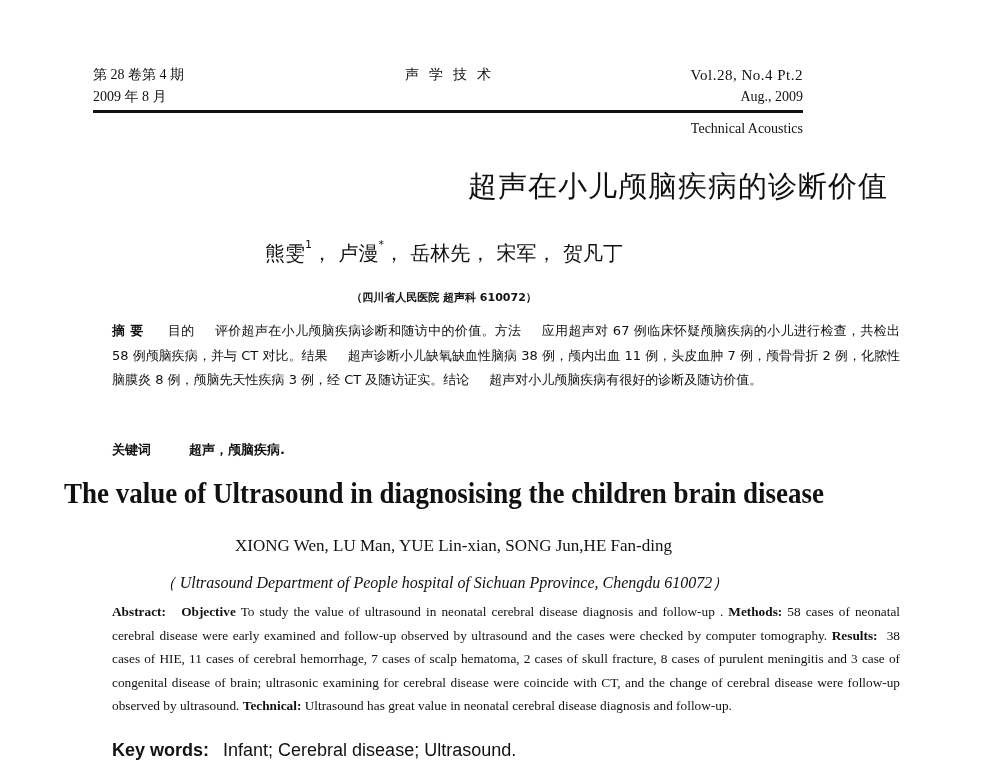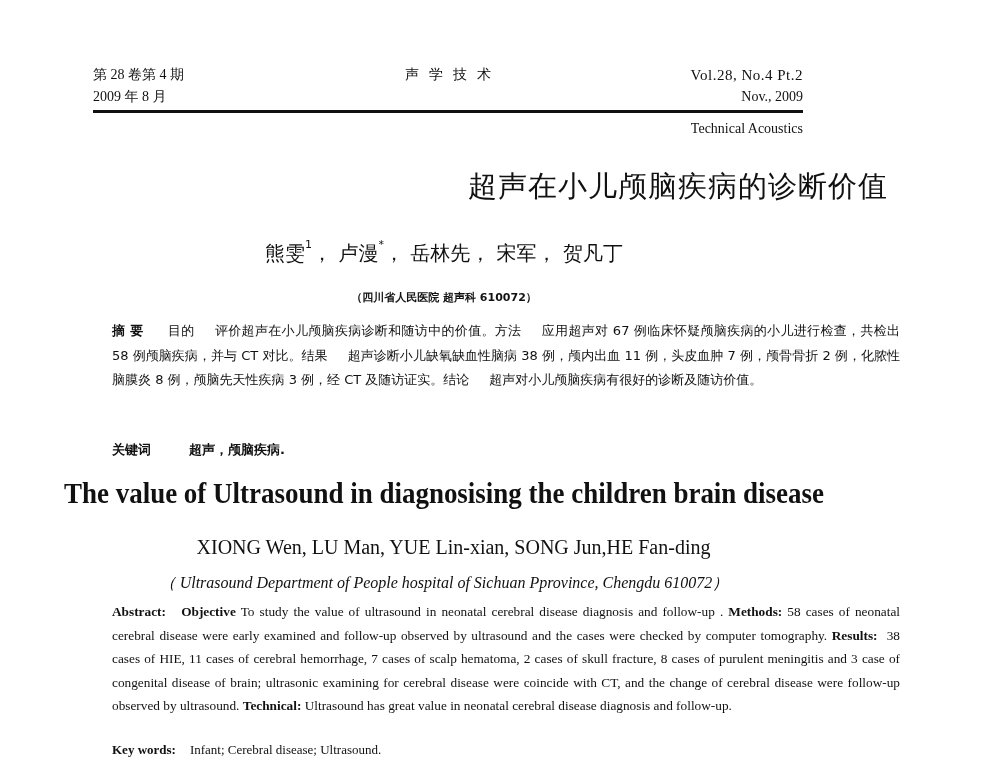--- a/index.html
+++ b/index.html
@@ -23,40 +23,40 @@
   .cn-affil { position: absolute; left: 0; right: 0; top: 290px; text-align: center; font-family: "DejaVu Sans", sans-serif; font-size: 11px; font-weight: bold; }
 
   .cn-abstract { position: absolute; left: 112px; width: 788px; top: 319px; font-family: "DejaVu Sans", sans-serif; font-size: 13px; line-height: 24.5px; text-align: justify; }
   .cn-abstract .lbl { font-weight: bold; }
   .cn-abstract .gap { display: inline-block; width: 20px; }
   .cn-kw { position: absolute; left: 112px; top: 440px; font-family: "DejaVu Sans", sans-serif; font-size: 13px; line-height: 20px; }
   .cn-kw .lbl { font-weight: bold; margin-right: 18px; margin-top: 44px; }
   .cn-kw .val { font-weight: bold; margin-left: 20px; }
 
   .en-title { position: absolute; left: 0; right: 0; top: 477px; text-align: center; font-family: "Liberation Serif", "DejaVu Serif", serif; font-size: 29px; font-weight: bold; transform: scaleX(0.93); transform-origin: center; }
-  .en-authors { position: absolute; left: 0; right: 0; top: 536px; text-align: center; font-family: "Liberation Serif", "DejaVu Serif", serif; font-size: 20px; margin-left: 19px; }
+  .en-authors { position: absolute; left: 0; right: 0; top: 536px; text-align: center; font-family: "Liberation Serif", "DejaVu Serif", serif; font-size: 17px; margin-left: 19px; }
   .en-affil { position: absolute; left: 0; right: 0; top: 573px; text-align: center; font-family: "Liberation Serif", "DejaVu Serif", serif; font-size: 16px; font-style: italic; }
 
   .en-abstract { position: absolute; left: 112px; width: 788px; top: 600px; font-family: "Liberation Serif", "DejaVu Serif", serif; font-size: 13.3px; line-height: 23.5px; text-align: justify; }
   .en-abstract b { font-weight: bold; }
-  .en-kw { position: absolute; left: 112px; top: 740px; font-family: Liberation Serif, serif; font-size: 13px; line-height: 20px; }
+  .en-kw { position: absolute; left: 112px; top: 740px; font-family: Liberation Sans, sans-serif; font-size: 18px; line-height: 20px; }
   .en-kw .lbl { font-weight: bold; margin-right: 14px; }
 </style>
 </head>
 <body>
 
 <div class="page">
 
   <div class="hdr">
     <div class="l1">第 28 卷第 4 期</div>
     <div class="l2">2009 年 8 月</div>
     <div class="c1">声学技术</div>
     <div class="c2">Technical Acoustics</div>
     <div class="r1">Vol.28, No.4 Pt.2</div>
-    <div class="r2">Nov., 2009</div>
+    <div class="r2">Aug., 2009</div>
   </div>
   <div class="rule"></div>
 
   <div class="cn-title">超声在小儿颅脑疾病的诊断价值</div>
 
   <div class="cn-authors">
     <span>熊雯</span><sup>1</sup><span>，</span>
     <span>卢漫</span><sup>*</sup><span>，</span>
     <span>岳林先</span><span>，</span>
     <span>宋军</span><span>，</span>

